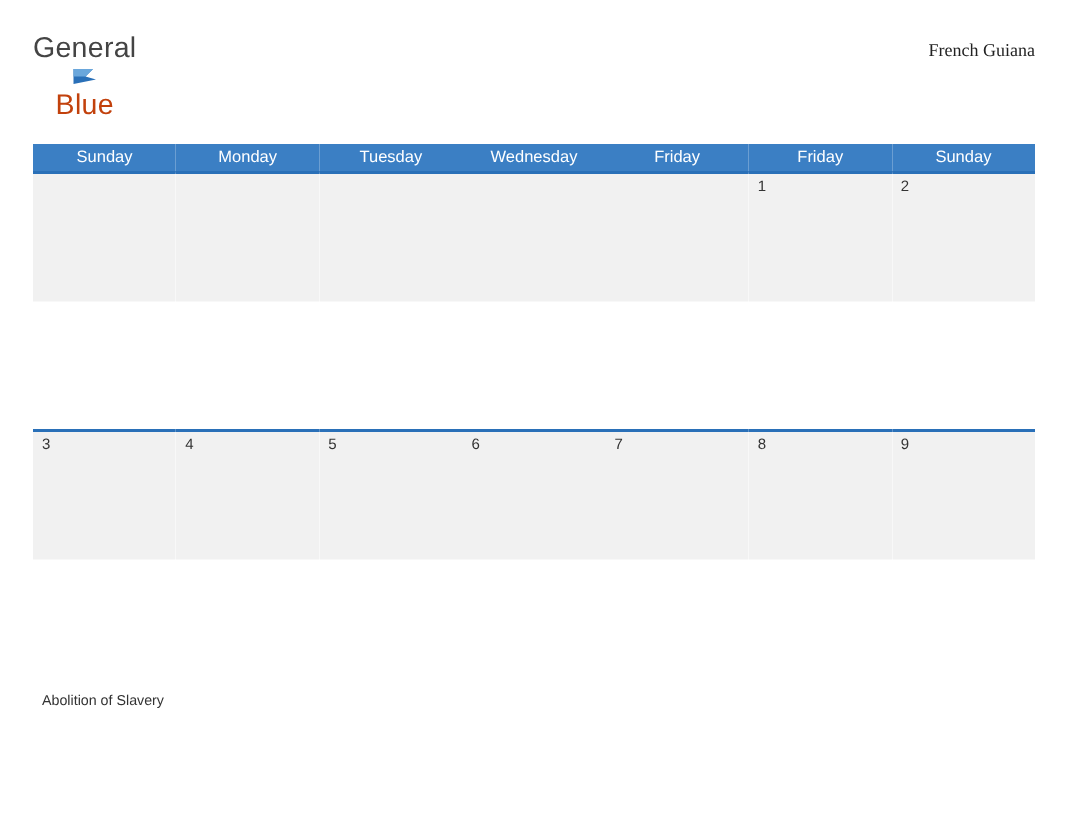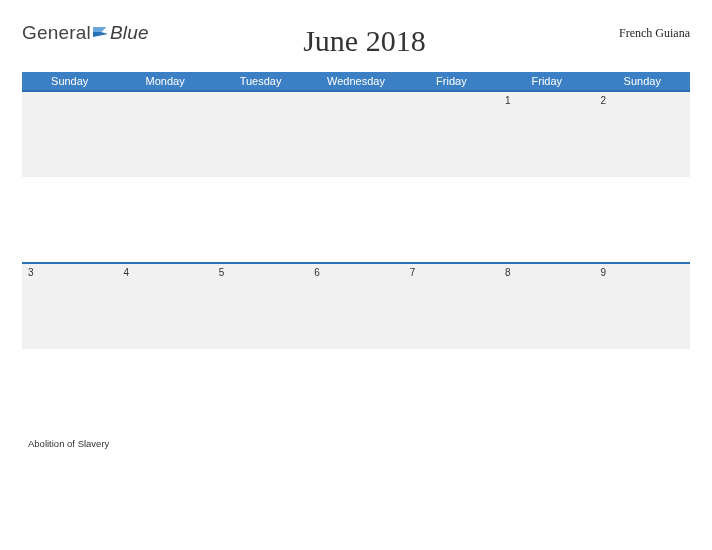--- a/index.html
+++ b/index.html
@@ -18,23 +18,24 @@
     margin-bottom: 14px;
   }
   .logo {
     display: flex;
     align-items: center;
     gap: 0;
     font-size: 19px;
     font-weight: 500;
     letter-spacing: 0.2px;
     margin-top: 4px;
+    flex-direction: column;
   }
   .logo .general { color: #444; font-weight: 500; }
-  .logo .blue { color: #404040; font-weight: 500; font-style: italic; }
+  .logo .blue { color: #c2410c; font-weight: 500; }
   .logo svg { margin-left: 1px; }
   .title {
     font-family: Georgia, 'Times New Roman', serif;
     font-size: 30px;
     color: #333;
     text-align: center;
     flex: 1;
     margin-top: 6px;
   }
   .region {
@@ -94,21 +95,20 @@
 
 <div class="header">
   <div class="logo">
     <span class="general">General</span>
     <svg width="18" height="16" viewBox="0 0 18 16">
       <path d="M1 2 L14 2 L9 7 L16 9 L1 12 Z" fill="#2a70b8"></path>
       <path d="M1 2 L14 2 L9 7 L1 7 Z" fill="#6aa7dc"></path>
     </svg>
     <span class="blue">Blue</span>
   </div>
-  <div class="title">June 2018</div>
   <div class="region">French Guiana</div>
 </div>
 
 <table class="calendar">
   <thead>
     <tr>
       <th>Sunday</th>
       <th>Monday</th>
       <th>Tuesday</th>
       <th>Wednesday</th>

